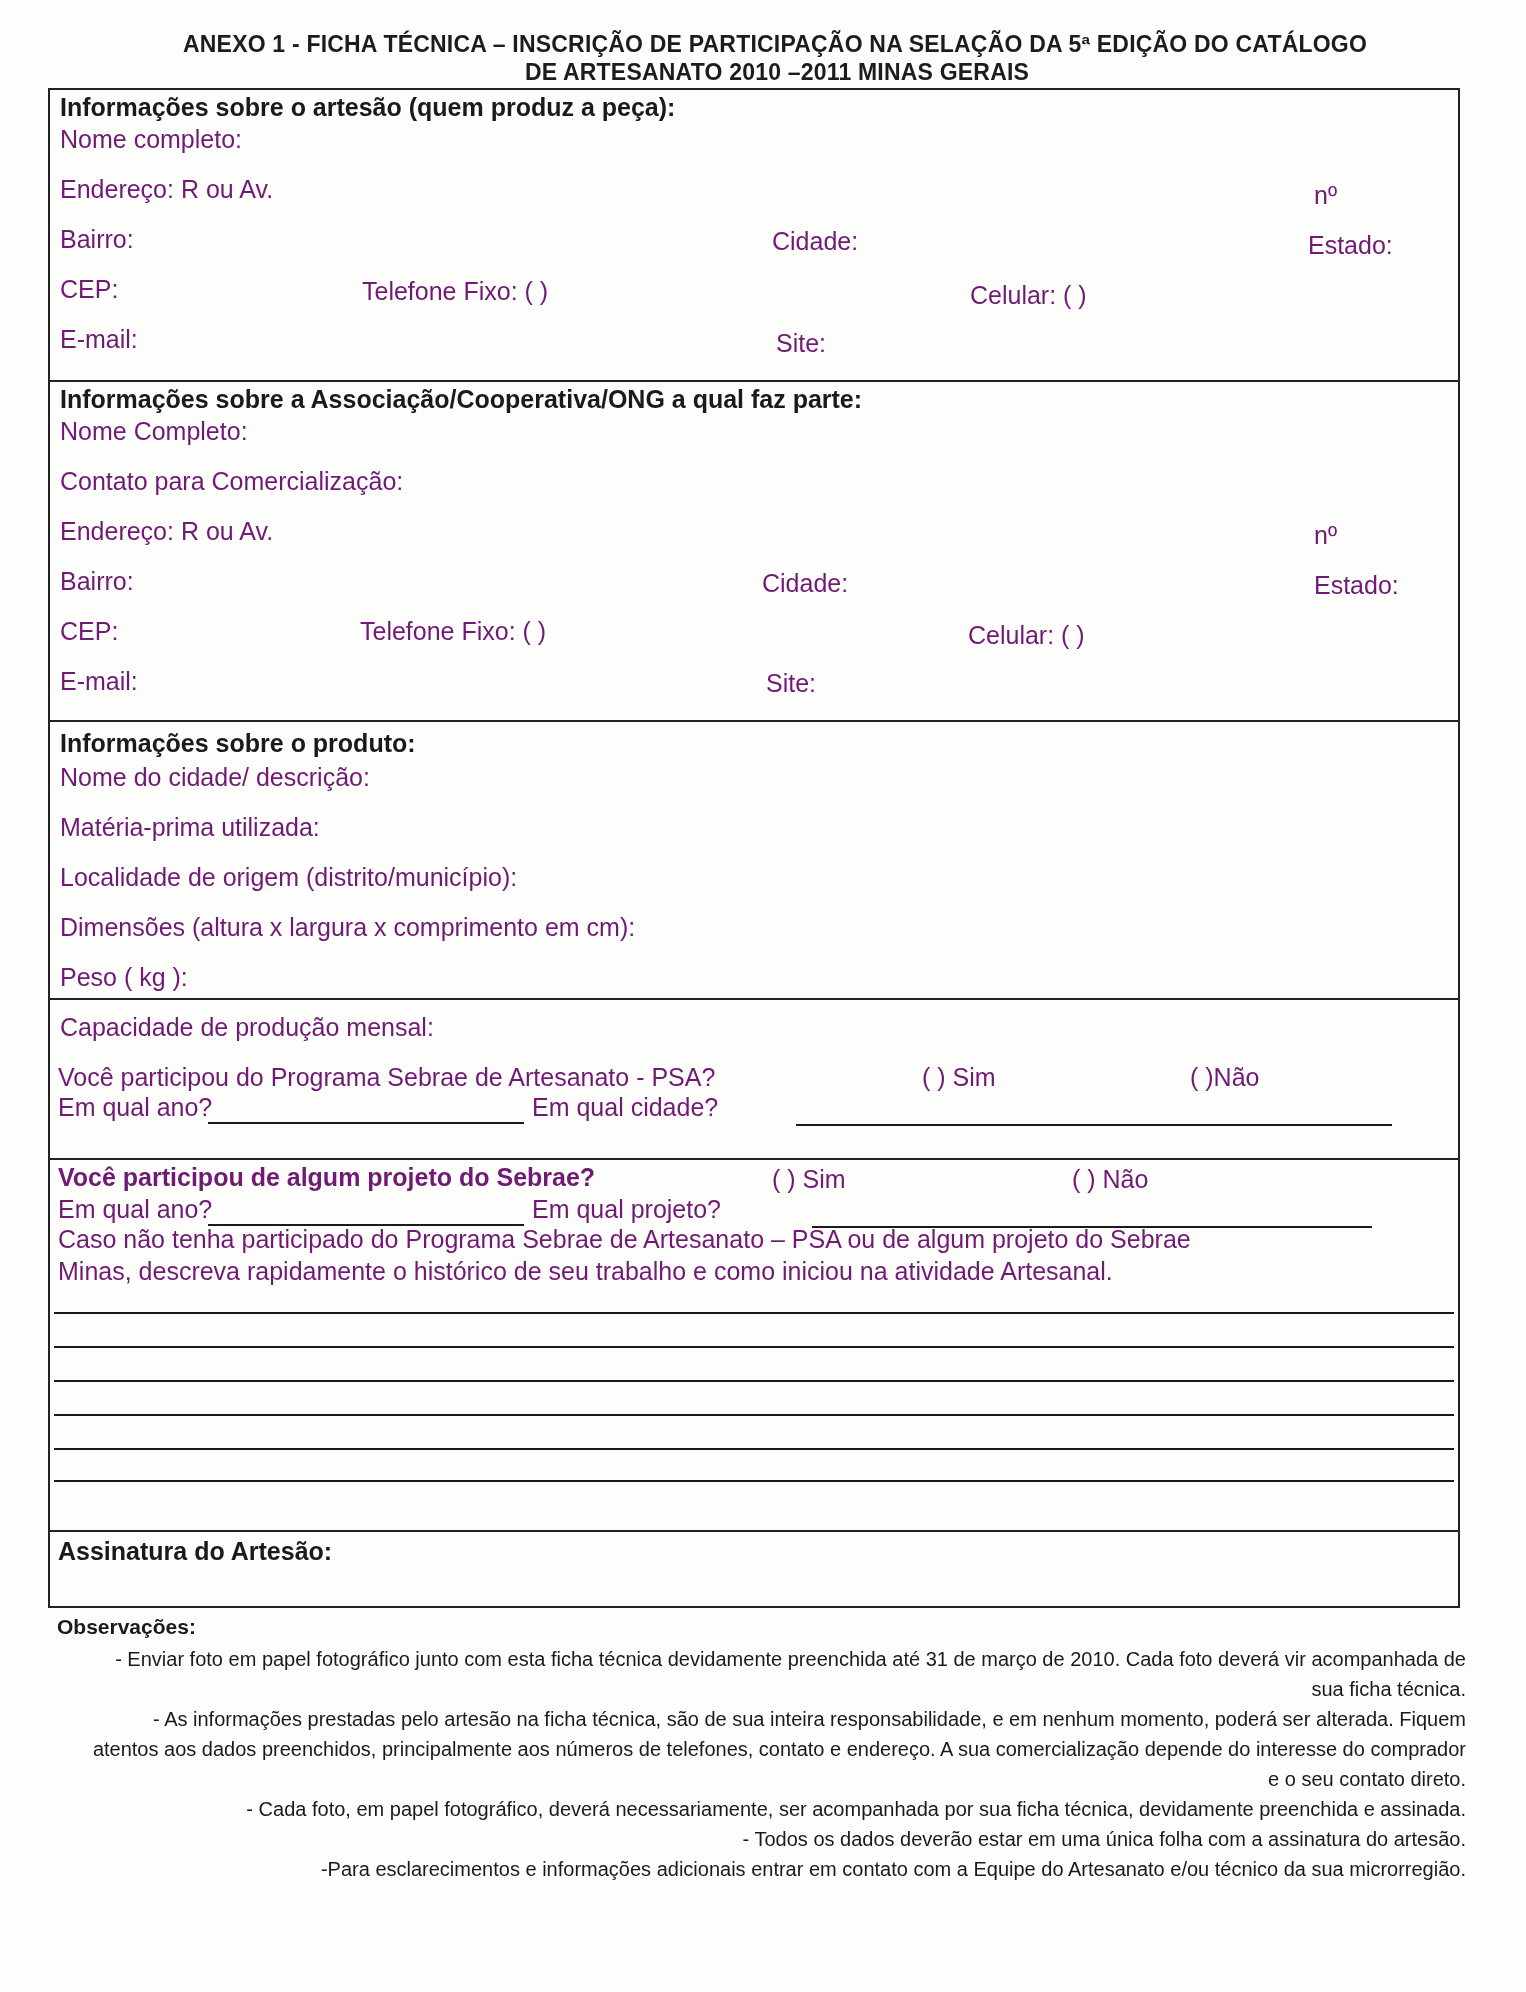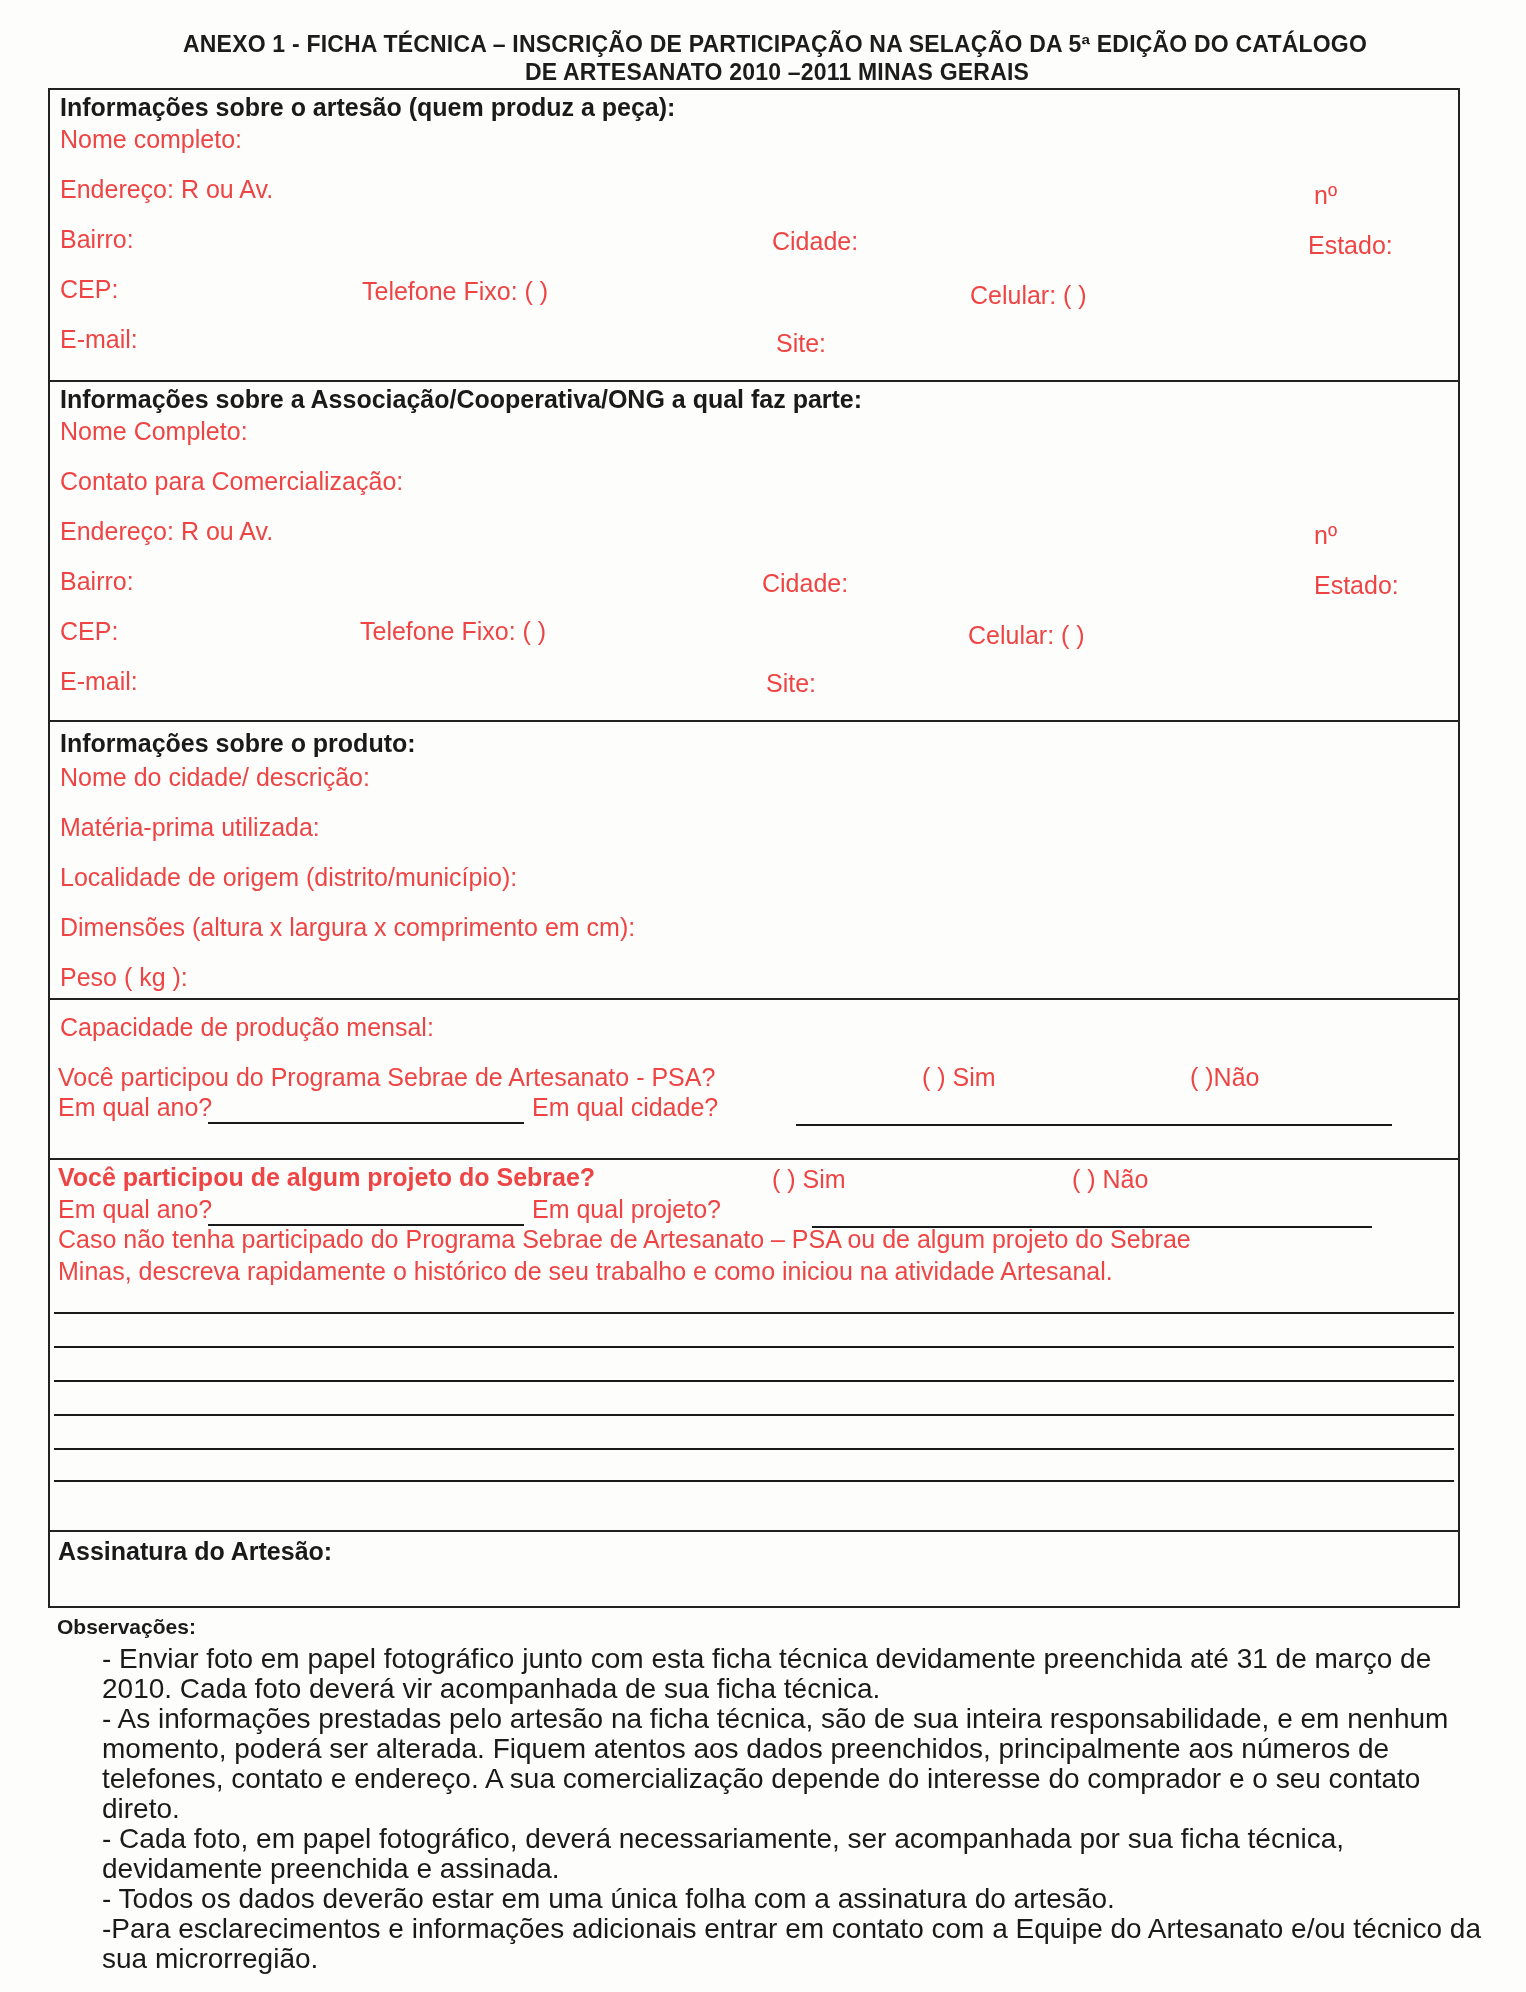--- a/index.html
+++ b/index.html
@@ -45,21 +45,21 @@
       border-bottom: 2px solid #222;
       box-sizing: border-box;
     }
     .section:last-child { border-bottom: none; }
 
     .t {
       position: absolute;
       font-size: 25px;
       white-space: nowrap;
       line-height: 30px;
-      color: #ef4444;
+      color: #701a75;
     }
     .h {
       position: absolute;
       font-size: 25px;
       font-weight: bold;
       white-space: nowrap;
       line-height: 30px;
       color: #1a1a1a;
     }
     .uline {
@@ -77,25 +77,26 @@
     .obs-title {
       position: absolute;
       left: 57px;
       top: 1612px;
       font-size: 21px;
       font-weight: bold;
       line-height: 30px;
     }
     .obs {
       position: absolute;
-      left: 102px;
+      left: 86px;
       top: 1644px;
       width: 1380px;
-      font-size: 28px;
+      font-size: 20px;
       line-height: 30px;
+      text-align: right;
     }
     .obs p {
       margin: 0;
     }
   </style>
 </head>
 <body>
 
 <div class="title l1">ANEXO 1 - FICHA TÉCNICA – INSCRIÇÃO DE PARTICIPAÇÃO NA SELAÇÃO DA 5ª EDIÇÃO DO CATÁLOGO</div>
 <div class="title l2">DE ARTESANATO 2010 –2011 MINAS GERAIS</div>

